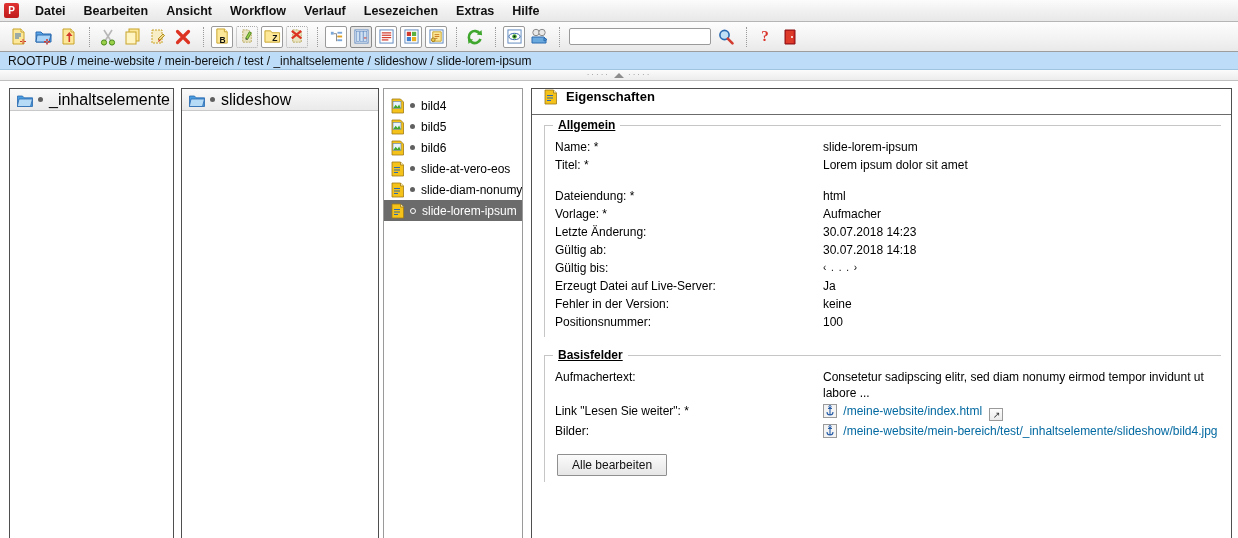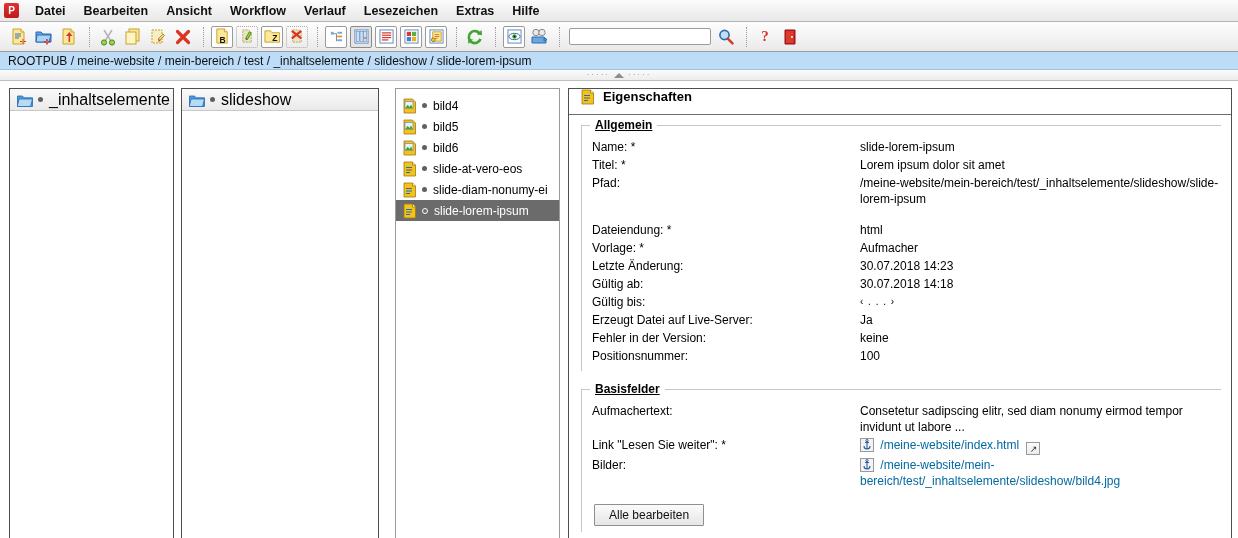--- a/index.html
+++ b/index.html
@@ -136,21 +136,21 @@
     border: 1px solid #4f4f4f;
     border-top: 1px solid #4f4f4f;
     border-bottom: none;
     margin: 7px 0 0 9px;
     box-sizing: border-box;
     overflow: hidden;
     position: relative;
   }
   .col1 { width: 165px; }
   .col2 { width: 198px; margin-left: 7px; }
-  .col3 { width: 165px; margin-left: 16px; border: 1px solid #9a9a9a; border-bottom:none;}
+  .col3 { width: 140px; margin-left: 4px; border: 1px solid #9a9a9a; border-bottom:none;}
   .tree-header {
     height: 22px;
     background: linear-gradient(to bottom,#fafafa,#eaeaea);
     border-bottom: 1px solid #c9c9c9;
     display: flex;
     align-items: center;
     padding-left: 7px;
     font-size: 16px;
     box-sizing: border-box;
   }
@@ -628,24 +628,20 @@
         <div class="legend">Allgemein</div>
         <table class="props">
           <tbody>
               <tr>
             <td class="lbl">Name: *</td>
             <td class="val link">slide-lorem-ipsum</td>
           </tr>
           <tr>
             <td class="lbl">Titel: *</td>
             <td class="val link">Lorem ipsum dolor sit amet</td>
-          </tr>
-          <tr>
-            <td class="lbl">Pfad:</td>
-            <td class="val plain" style="max-width:370px">/meine-website/mein-bereich/test/_inhaltselemente/slideshow/slide-lorem-ipsum</td>
           </tr>
           <tr>
                 <td class="lbl" style="height:11px"></td>
                 <td></td>
               </tr>
           <tr>
             <td class="lbl">Dateiendung: *</td>
             <td class="val link">html</td>
           </tr>
           <tr>

